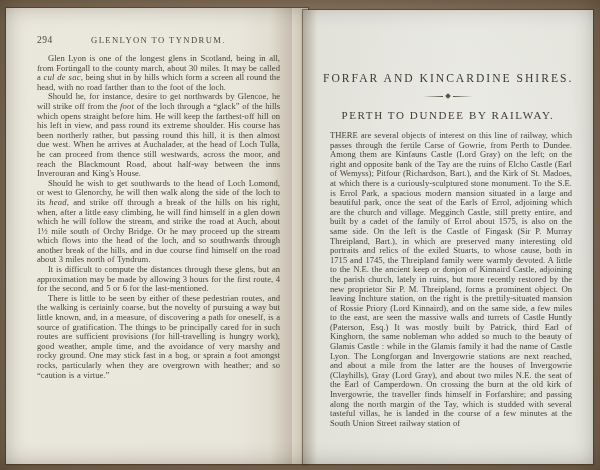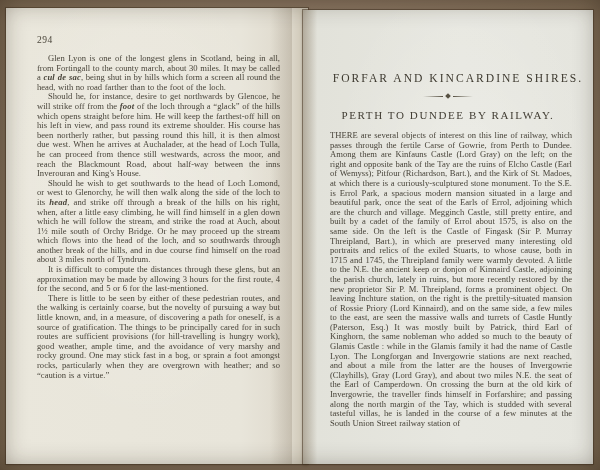--- a/index.html
+++ b/index.html
@@ -53,33 +53,32 @@
   p.para {
     margin: 0;
     text-align: justify;
     font-size: 8.6px;
     line-height: 9.6px;
     color: #48443a;
     text-indent: 11px;
     word-spacing: 0.4px;
   }
   p.para.noindent { text-indent: 0; }
-  p.para i { letter-spacing: 0.2px; font-weight: bold; }
+  p.para i { letter-spacing: 0.2px; }
   .sechead {
     text-align: center;
     font-variant: small-caps;
     font-size: 9.4px;
     line-height: 11px;
     letter-spacing: 0.9px;
     color: #3f3b31;
     margin: 7px 6px 6px 6px;
   }
   .rp-content { padding-top: 62px; }
   .chapter-title {
-    text-align: center;
     font-size: 11.6px;
     letter-spacing: 2px;
     color: #3e3a30;
     white-space: nowrap;
     padding-left: 20px;
   }
   .ornament {
     display: flex;
     align-items: center;
     justify-content: center;
@@ -126,20 +125,21 @@
   }
 </style>
 </head>
 <body>
 
 <div class="scene">
 
   <div class="page page-left">
     <div class="lp-header">
       <span class="pagenum">294</span>
+      <span class="runhead">GLENLYON TO TYNDRUM.</span>
       <span class="pagenum-spacer"></span>
     </div>
     <div class="lp-body">
       <div>
           <p class="para">Glen Lyon is one of the longest glens in Scotland, being in all, from Fortingall to the county march, about 30 miles. It may be called a <i>cul de sac</i>, being shut in by hills which form a screen all round the head, with no road farther than to the foot of the loch.</p>
         </div>
       <div>
           <p class="para">Should he, for instance, desire to get northwards by Glencoe, he will strike off from the <i>foot</i> of the loch through a “glack” of the hills which opens straight before him.  He will keep the farthest-off hill on his left in view, and pass round its extreme shoulder.  His course has been northerly rather, but passing round this hill, it is then almost due west.  When he arrives at Auchalader, at the head of Loch Tulla, he can proceed from thence still westwards, across the moor, and reach the Blackmount Road, about half-way between the inns Inverouran and King's House.</p>
           <p class="para">Should he wish to get southwards to the head of Loch Lomond, or west to Glenorchy, he will then walk along the side of the loch to its <i>head</i>, and strike off through a break of the hills on his right, when, after a little easy climbing, he will find himself in a glen down which he will follow the stream, and strike the road at Auch, about 1½ mile south of Orchy Bridge.  Or he may proceed up the stream which flows into the head of the loch, and so southwards through another break of the hills, and in due course find himself on the road about 3 miles north of Tyndrum.</p>
           <p class="para">It is difficult to compute the distances through these glens, but an approximation may be made by allowing 3 hours for the first route, 4 for the second, and 5 or 6 for the last-mentioned.</p>

